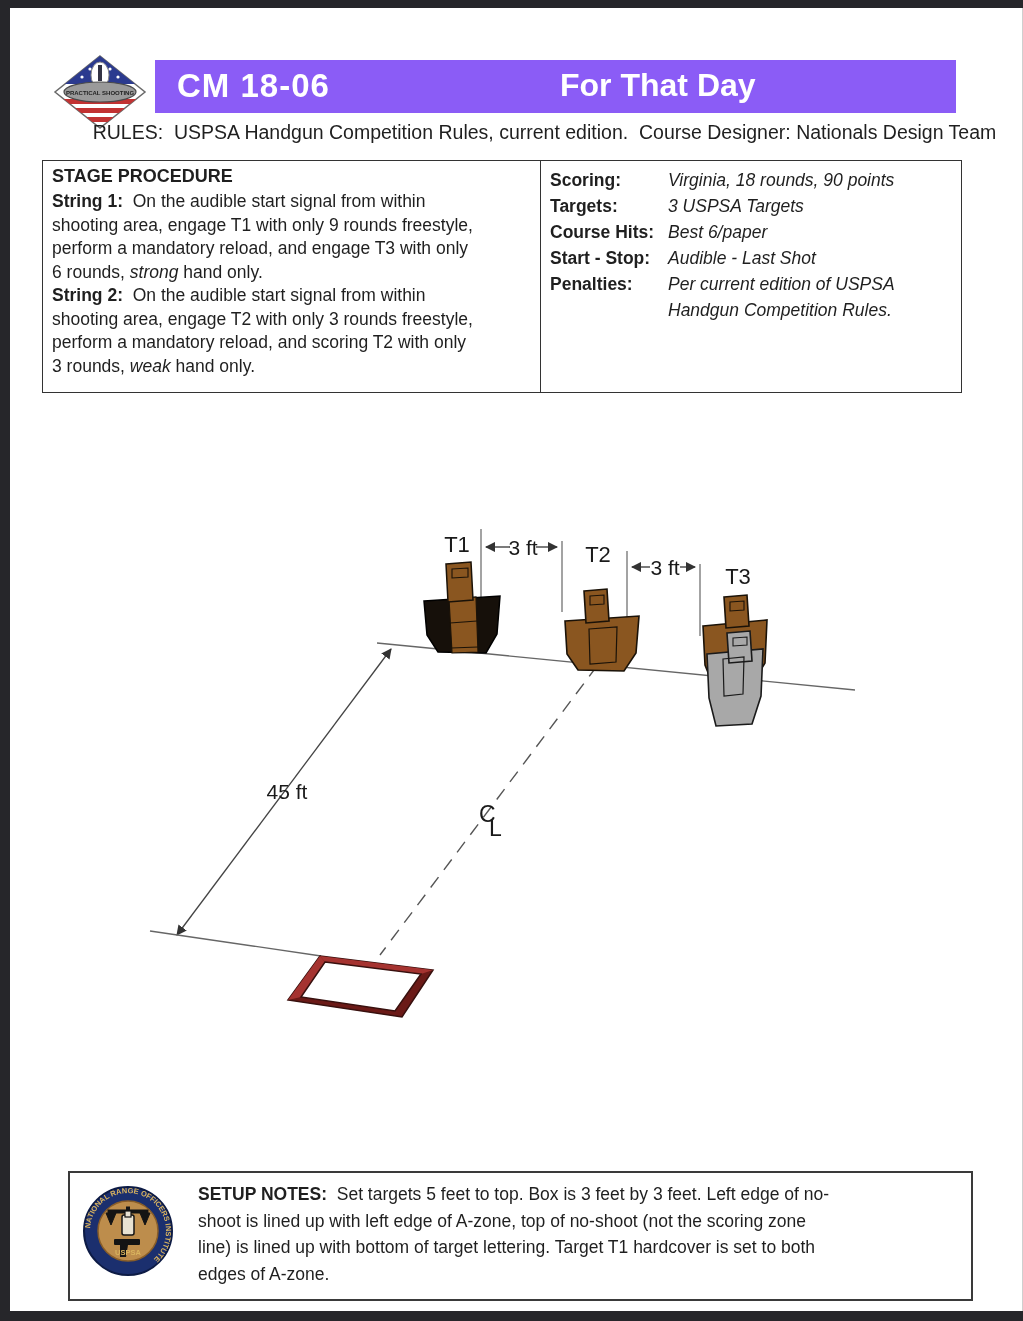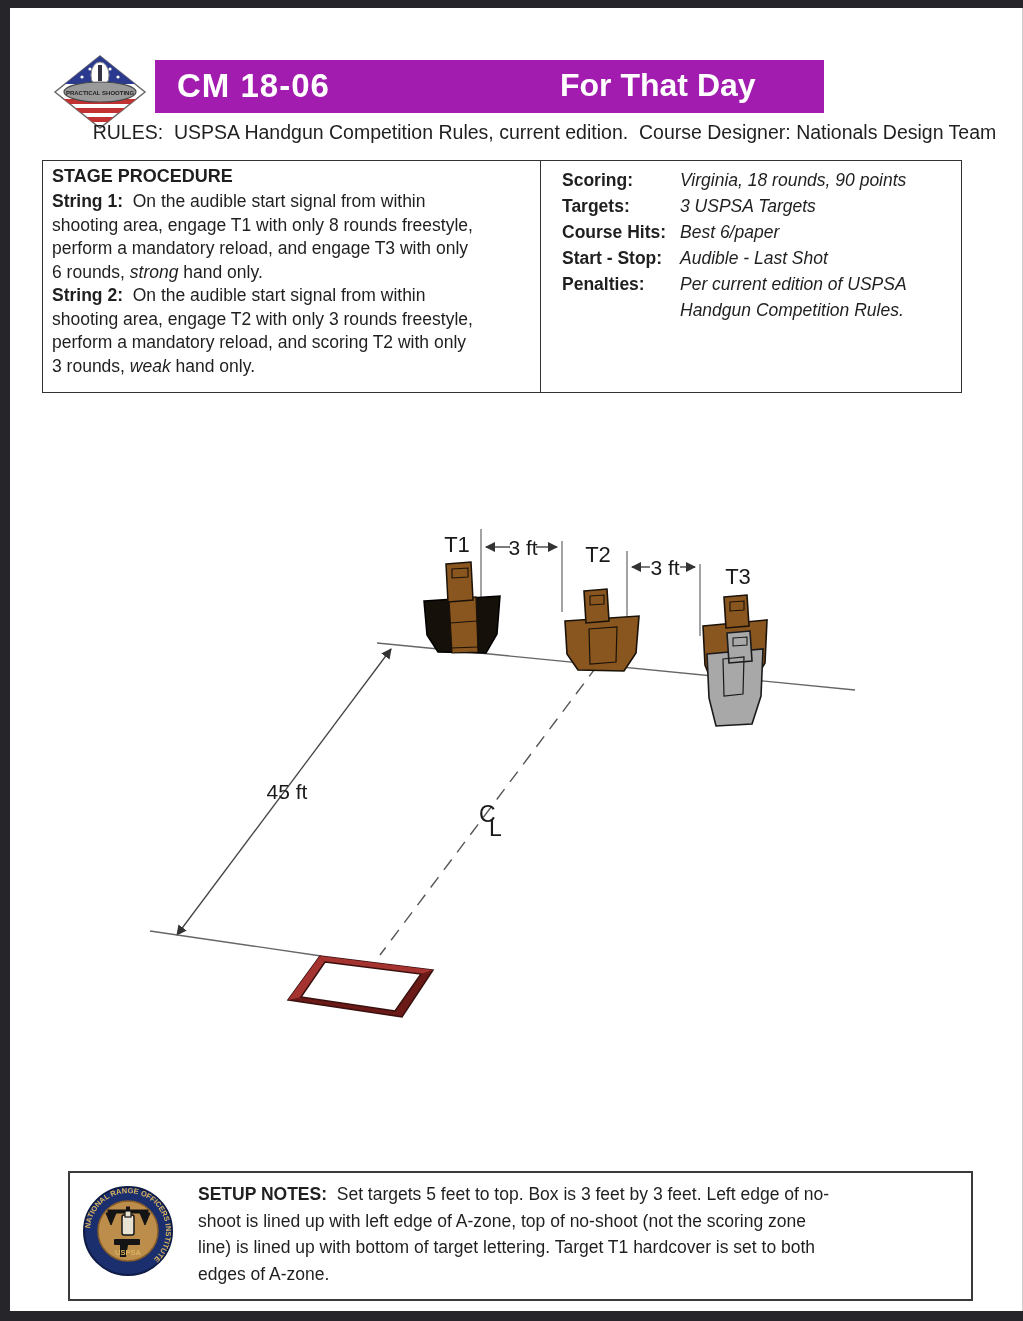--- a/index.html
+++ b/index.html
@@ -12,22 +12,22 @@
     overflow:hidden;
   }
   .page {
     position:absolute; left:10px; top:8px; width:1013px; height:1303px;
     background:#ffffff; border-right:1px solid #cfcfcf;
   }
   .content { position:absolute; left:0; top:0; width:1023px; height:1321px; }
 
   
   .header-bar {
-    position:absolute; left:155px; top:60px; width:669px; height:53px;
-    background:#a21caf; color:#fff;
+    position:absolute; left:155px; top:60px; width:801px; height:53px;
+    background:#8b5cf6; color:#fff;
   }
   .stage-code {
     position:absolute; left:22px; top:7px;
     font-size:33px; font-weight:bold; letter-spacing:1px; white-space:pre;
   }
   .stage-name {
     position:absolute; left:405px; top:7px;
     font-size:32px; font-weight:bold; white-space:pre;
   }
   .logo-uspsa { position:absolute; left:52px; top:55px; }
@@ -43,21 +43,21 @@
   }
   .proc-title { text-align:left; font-weight:bold; font-size:18px; margin-bottom:3px; }
   .proc-line { font-size:17.5px; line-height:23.5px; white-space:pre-wrap; }
   .b { font-weight:bold; }
   .i { font-style:italic;text-align:center; }
 
   .score-box {
     position:absolute; left:540px; top:160px; width:422px; height:233px;
     border:1.5px solid #333; padding:6px 8px 0 9px;
   }
-  .score-row { display:flex; font-size:17.5px; line-height:26px;margin-left:12px; }
+  .score-row { display:flex; font-size:17.5px; line-height:26px; }
   .score-label { width:118px; font-weight:bold; flex:none; }
   .score-value { white-space:pre-wrap;font-style:italic; }
 
   
   .diagram { position:absolute; left:0; top:430px; }
   .dim-text { font-size:21px; fill:#1a1a1a; }
   .tgt-label { font-size:22px; fill:#1a1a1a; }
   .cl-text { font-size:23px; fill:#1a1a1a; }
 
   
@@ -102,21 +102,21 @@
   <div class="header-bar">
     <span class="stage-code">CM 18-06</span>
     <span class="stage-name">For That Day</span>
   </div>
 
   <div class="rules-line">RULES:  USPSA Handgun Competition Rules, current edition.  Course Designer: Nationals Design Team</div>
 
   <div class="proc-box">
     <div class="proc-title">STAGE PROCEDURE</div>
     <div class="proc-line"><span class="b">String 1:</span><span>  On the audible start signal from within</span><span class="i"></span><span></span></div>
-    <div class="proc-line"><span class="b"></span><span>shooting area, engage T1 with only 8 rounds freestyle,</span><span class="i"></span><span></span></div>
+    <div class="proc-line"><span class="b"></span><span>shooting area, engage T1 with only 9 rounds freestyle,</span><span class="i"></span><span></span></div>
     <div class="proc-line"><span class="b"></span><span>perform a mandatory reload, and engage T3 with only</span><span class="i"></span><span></span></div>
     <div class="proc-line"><span class="b"></span><span>6 rounds, </span><span class="i">strong</span><span> hand only.</span></div>
     <div class="proc-line"><span class="b">String 2:</span><span>  On the audible start signal from within</span><span class="i"></span><span></span></div>
     <div class="proc-line"><span class="b"></span><span>shooting area, engage T2 with only 3 rounds freestyle,</span><span class="i"></span><span></span></div>
     <div class="proc-line"><span class="b"></span><span>perform a mandatory reload, and scoring T2 with only</span><span class="i"></span><span></span></div>
     <div class="proc-line"><span class="b"></span><span>3 rounds, </span><span class="i">weak</span><span> hand only.</span></div>
   </div>
 
   <div class="score-box">
     <div class="score-row">

